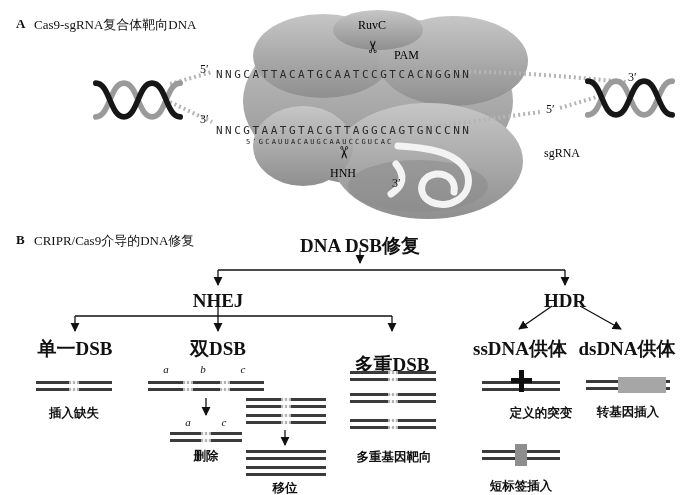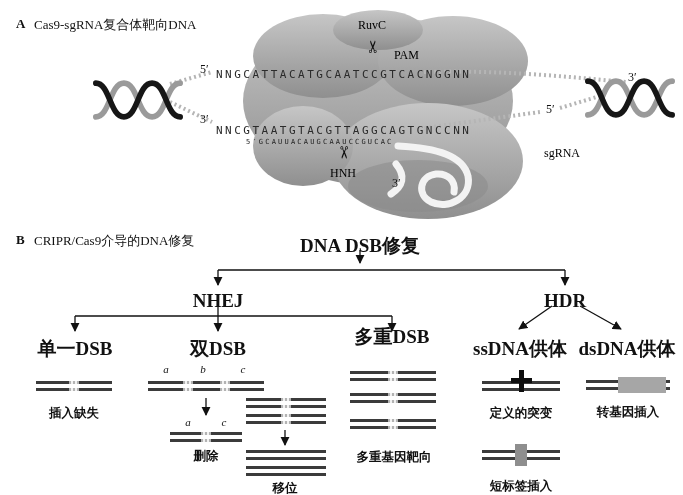--- a/index.html
+++ b/index.html
@@ -125,21 +125,21 @@
       <path d="M285,200 L285,215" marker-end="url(#arr)"></path>
     </g>
   </svg>
 
   <span class="hd" style="left:360px;top:233px">DNA DSB修复</span>
   <span class="hd" style="left:218px;top:290px">NHEJ</span>
   <span class="hd" style="left:565px;top:290px">HDR</span>
 
   <span class="hd" style="left:75px;top:336px">单一DSB</span>
   <span class="hd" style="left:218px;top:336px">双DSB</span>
-  <span class="hd" style="left:392px;top:324px">多重DSB</span>
+  <span class="hd" style="left:392px;top:352px">多重DSB</span>
   <span class="hd" style="left:520px;top:336px">ssDNA供体</span>
   <span class="hd" style="left:627px;top:336px">dsDNA供体</span>
 
   <div class="abs chrom" style="left:36px;top:381px;width:76px">
     <div class="b">
         <i class="mk" style="left:calc(50% - 5px)"></i>
       </div>
     <div class="b">
         <i class="mk" style="left:calc(50% - 5px)"></i>
       </div>
@@ -221,21 +221,21 @@
         <i class="mk" style="left:calc(50% - 5px)"></i>
       </div>
   </div>
   <span class="cap" style="left:394px;top:449px">多重基因靶向</span>
 
   <div class="abs chrom" style="left:482px;top:381px;width:78px">
     <div class="b"></div>
       <div class="b"></div>
   </div>
   <div class="cross" style="left:511px;top:370px"></div>
-  <span class="cap" style="left:521px;top:405px">定义的突变</span>
+  <span class="cap" style="left:541px;top:405px">定义的突变</span>
 
   <div class="abs chrom" style="left:482px;top:450px;width:78px">
     <div class="b"></div>
       <div class="b"></div>
   </div>
   <div class="graybox" style="left:515px;top:444px;width:12px;height:22px"></div>
   <span class="cap" style="left:521px;top:478px">短标签插入</span>
 
   <div class="abs chrom" style="left:586px;top:380px;width:84px">
     <div class="b"></div>

